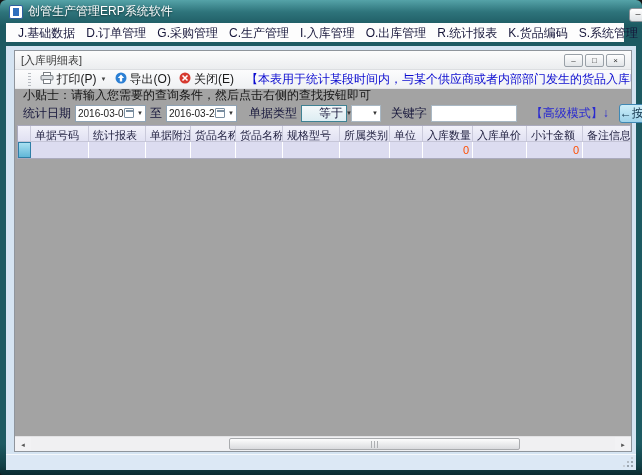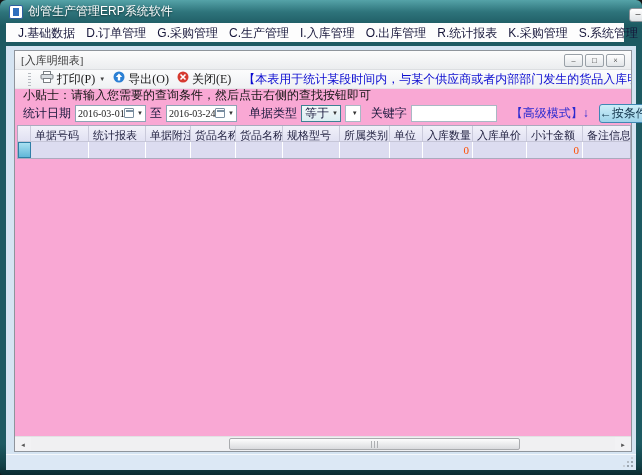--- a/index.html
+++ b/index.html
@@ -12,21 +12,21 @@
   .app-icon{width:14px;height:14px;margin:0 5px 0 3px;background:#fff;border:1px solid #2c5f9e;border-radius:2px;position:relative;flex:none;}
   .app-icon::after{content:"";position:absolute;left:3px;top:2px;width:6px;height:8px;background:#2f6fbe;}
   .wtitle{color:#fff;font-size:12px;text-shadow:0 1px 2px rgba(0,0,0,.55);white-space:nowrap;}
   .main-min{position:absolute;right:-5px;top:8px;width:18px;height:14px;border:1px solid #8b9298;border-radius:3px;
             background:linear-gradient(#ffffff,#dfe3e6);color:#333;font-size:9px;line-height:11px;text-align:center;}
   
   .menubar{position:absolute;top:23px;left:6px;right:18px;height:19px;background:#fdfdfd;display:flex;align-items:flex-end;padding-left:12px;}
   .mi{font-size:12px;color:#16163a;margin-right:11px;white-space:nowrap;cursor:default;}
   
   .mdi{position:absolute;top:46px;left:6px;right:6px;bottom:21px;background:#d5e4f2;}
-  .child{position:absolute;left:8px;right:4px;top:4px;bottom:2px;background:#f9a8d4;border:1px solid #8f959c;font-family:Liberation Serif, serif;}
+  .child{position:absolute;left:8px;right:4px;top:4px;bottom:2px;background:#a3a3a3;border:1px solid #8f959c;}
   .ctitle{height:19px;background:linear-gradient(#fcfcfc,#ebedef);border-bottom:1px solid #dcdee1;
           display:flex;align-items:center;padding:0 6px;}
   .ctitle-text{font-size:11px;color:#3a3a3a;flex:1;}
   .cbtns{display:flex;gap:2px;}
   .cbtn{width:19px;height:13px;border:1px solid #99a0a7;border-radius:2px;background:linear-gradient(#fefefe,#e2e5e8);
         font-size:8px;line-height:11px;text-align:center;color:#333;}
   
   .toolbar{height:19px;display:flex;align-items:center;background:linear-gradient(#fcfcfd,#eff1f3);
            border-bottom:1px solid #e4e6e9;padding-left:12px;}
   .grip{width:3px;height:13px;margin:0 5px 0 1px;
@@ -39,21 +39,21 @@
   
   .filters{height:22px;display:flex;align-items:center;font-size:12px;color:#15153a;padding-left:8px;white-space:nowrap;}
   .flabel{margin-right:4px;}
   .datebox{width:72px;height:17px;border:1px solid #8fa3b5;background:#fff;display:flex;align-items:center;margin-right:4px;}
   .datebox input{width:48px;border:none;outline:none;font-size:10px;padding:0 0 0 2px;font-family:inherit;color:#222;background:transparent;}
   .calicon{width:10px;height:10px;flex:none;background:
      linear-gradient(#fff,#fff) 1px 3px/8px 6px no-repeat,
      linear-gradient(#7a8ea0,#7a8ea0) 1px 1px/8px 2px no-repeat;
      border:1px solid #7a8ea0;border-radius:1px;}
   .dd{font-size:6px;color:#333;margin:0 2px 0 3px;}
-  .combo{height:17px;display:flex;align-items:center;justify-content:space-between;margin-right:4px;padding-left:3px;}
+  .combo{height:17px;display:flex;align-items:center;justify-content:space-between;margin-right:4px;padding-left:17px;}
   .combo-op{width:46px;border:1px solid #3e8294;background:linear-gradient(#f3f8fa,#ddedf2);}
   .combo-val{width:48px;border:1px solid #a9b8c4;background:#fff;}
   .combo span:first-child{font-size:12px;}
   .lbl-doctype{margin-left:8px;}
   .lbl-kw{margin-left:6px;}
   .kwinput{width:86px;height:17px;border:1px solid #a9b8c4;background:#fff;font-size:12px;padding:0 2px;outline:none;font-family:inherit;}
   .adv{color:#2a2ad0;margin-left:14px;}
   .searchbtn{margin-left:10px;width:108px;height:19px;border:1px solid #3f88b4;border-radius:3px;
              background:linear-gradient(#cdeef9,#9ed3ea);font-size:12px;color:#0f3249;
              font-family:inherit;padding:0;line-height:16px;}
@@ -97,21 +97,21 @@
   </div>
 
   <div class="menubar">
     <span class="mi">J.基础数据</span>
     <span class="mi">D.订单管理</span>
     <span class="mi">G.采购管理</span>
     <span class="mi">C.生产管理</span>
     <span class="mi">I.入库管理</span>
     <span class="mi">O.出库管理</span>
     <span class="mi">R.统计报表</span>
-    <span class="mi">K.采购管理</span>
+    <span class="mi">K.货品编码</span>
     <span class="mi">S.系统管理</span>
 
   </div>
 
   <div class="mdi">
     <div class="child">
 
       <div class="ctitle">
         <span class="ctitle-text">[入库明细表]</span>
         <div class="cbtns">

